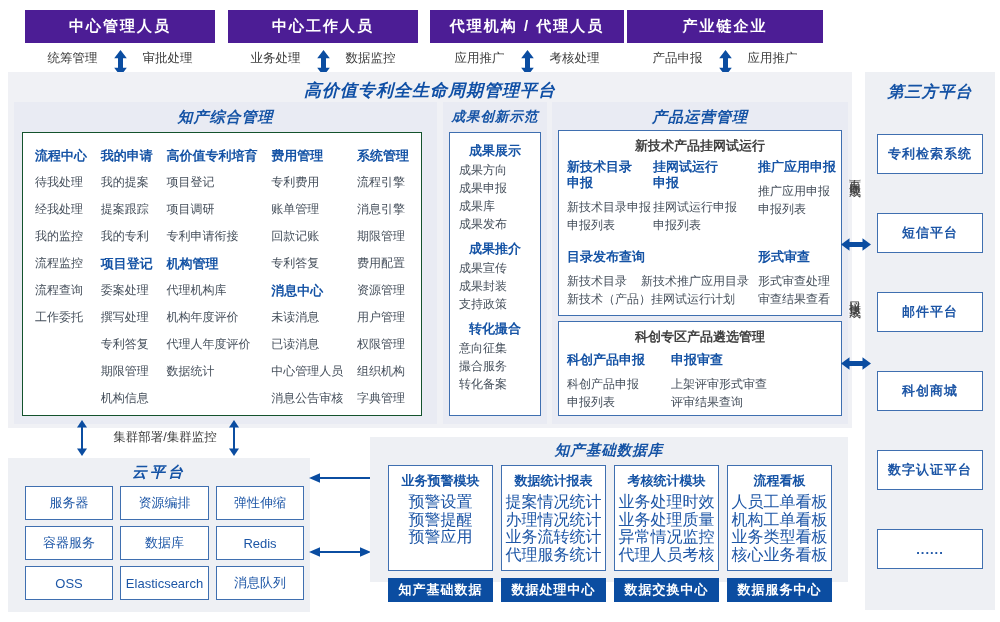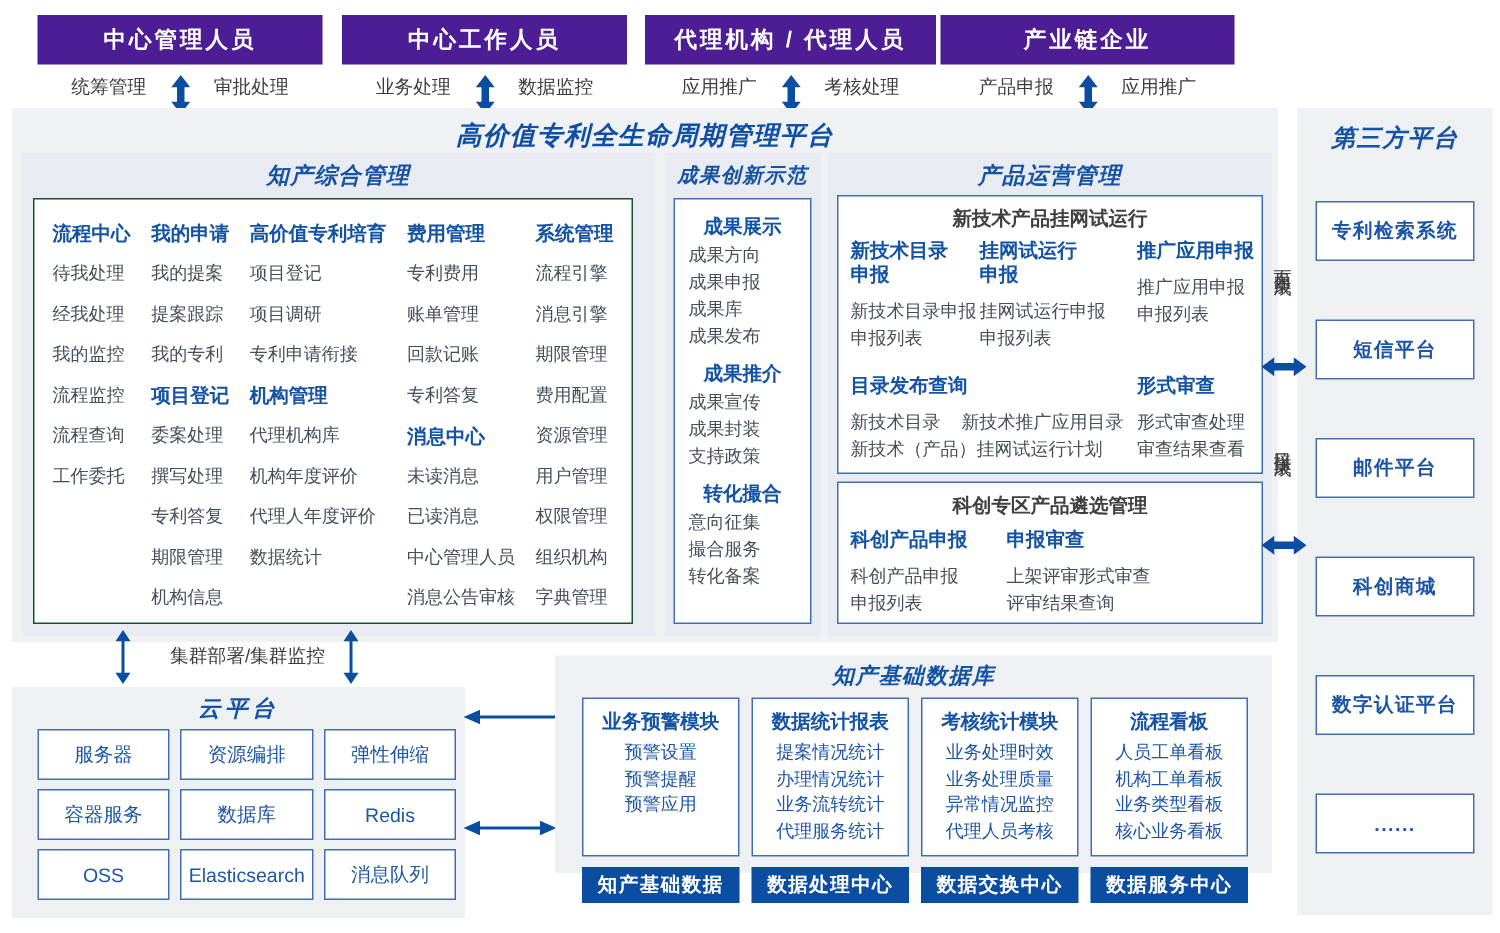--- a/index.html
+++ b/index.html
@@ -74,21 +74,21 @@
   .cloud-box { height:34px; background:#fff; border:1px solid #3f6fb0; display:flex;
                align-items:center; justify-content:center; font-size:13px; color:#1d56a6; }
 
   
   .datap { position:absolute; left:370px; top:437px; width:478px; height:145px; background:#eef0f4; }
   .datap-title { text-align:center; font-size:14.5px; font-weight:bold; font-style:italic;
                  color:#1553a5; padding-top:4px; letter-spacing:1px; }
   .dp-col { position:absolute; top:28px; width:105px; }
   .dp-box { height:106px; background:#fff; border:1px solid #3f6fb0; padding-top:6px; }
   .dp-head { text-align:center; font-weight:bold; font-size:13px; color:#1553a5; line-height:18px; margin-bottom:3px; }
-  .dp-items .li-item { text-align:center; font-size:12px; color:#1d56a6; line-height:17.5px; white-space:nowrap; }
+  .dp-items .li-item { text-align:center; font-size:16px; color:#1d56a6; line-height:17.5px; white-space:nowrap; }
   .dp-badge { margin-top:7px; height:24px; background:#0b4da1; color:#fff; font-weight:bold;
               font-size:13px; display:flex; align-items:center; justify-content:center; letter-spacing:1px; }
 
   .abs { position:absolute; }
   svg { display:block; }
 </style>
 </head>
 <body>
 
 <svg width="0" height="0" style="position:absolute">

